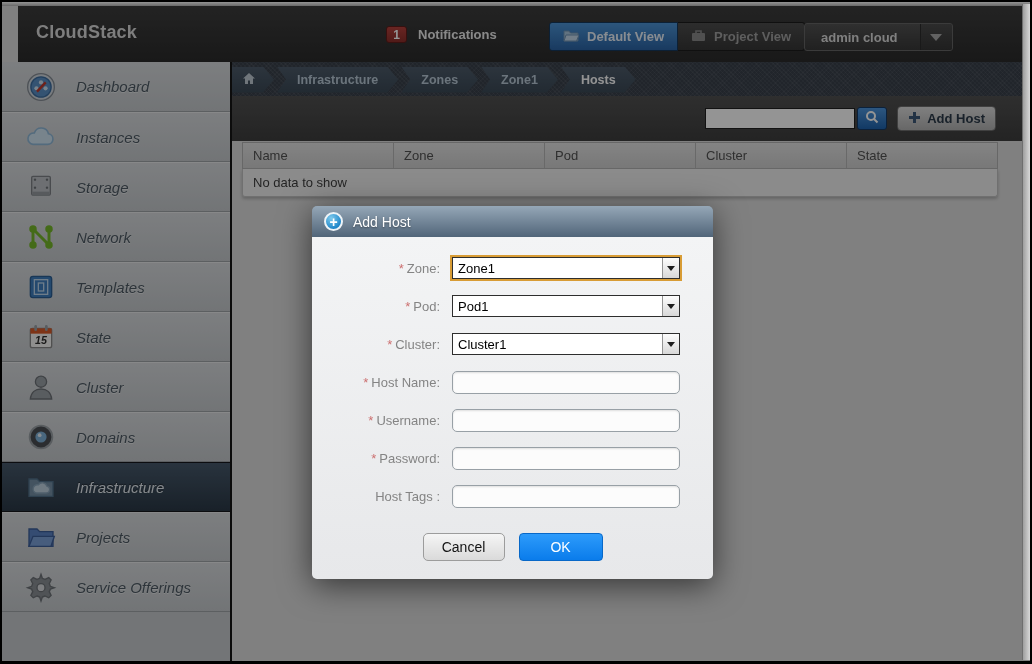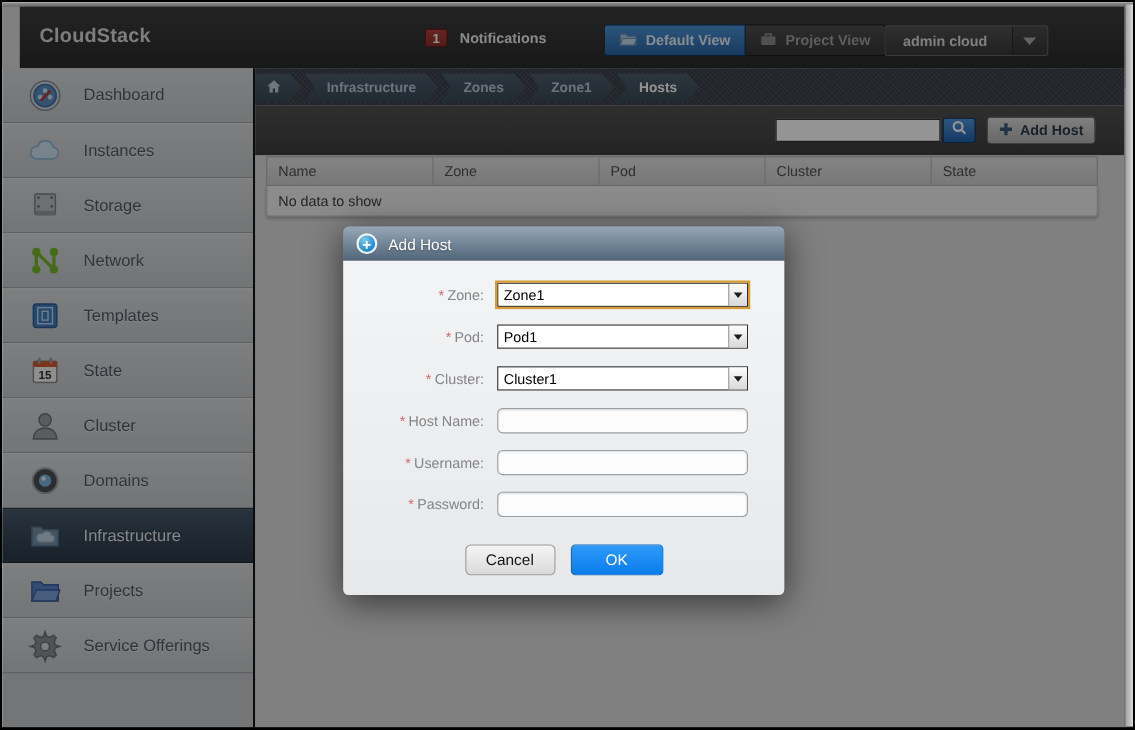--- a/index.html
+++ b/index.html
@@ -18,21 +18,21 @@
   .views { position:absolute; left:531px; top:16px; display:flex; }
   .view-btn { height:29px; padding:0 13px; display:flex; align-items:center; gap:8px; font-size:13px; font-weight:bold; border:1px solid #1c1c1c; }
   .view-btn.active { background:linear-gradient(#4d94d6,#2b64a5); color:#eaf2fa; border-color:#16375c; border-radius:3px 0 0 3px; }
   .view-btn.inactive { background:linear-gradient(#4e4e4e,#363636); color:#a2a2a2; border-left:none; border-radius:0 3px 3px 0; }
   .user-menu { position:absolute; left:786px; top:17px; display:flex; height:28px; border:1px solid #666; border-radius:3px; overflow:hidden; background:linear-gradient(#525252,#393939); }
   .user-label { padding:0 22px 0 16px; display:flex; align-items:center; color:#dcdcdc; font-size:13px; font-weight:bold;text-align:right; }
   .user-caret { width:32px; border-left:1px solid #2b2b2b; display:flex; align-items:center; justify-content:center; background:linear-gradient(#4c4c4c,#353535); }
   .caret-down { width:0; height:0; border-left:6px solid transparent; border-right:6px solid transparent; border-top:7px solid #a9a9a9; }
 
   
-  .sidebar { position:absolute; left:0; top:60px; width:230px; bottom:0; background:#c6cacd; border-right:2px solid #161616; }
+  .sidebar { position:absolute; left:0; top:60px; width:230px; bottom:0; background:#c6cacd; border-right:2px solid #161616;font-style:italic; }
   .nav-item { height:50px; display:flex; align-items:center; padding-left:22px; gap:18px; background:linear-gradient(#d7dadd,#c5c9cc); border-bottom:1px solid #9fa4a8; border-top:1px solid #e9ebec; cursor:pointer; }
   .nav-item:first-child { border-top:none; }
   .nav-label { font-size:15px; color:#4e5a64; text-shadow:0 1px 0 rgba(255,255,255,.45); }
   .nav-item.active { background:linear-gradient(#47596b,#2b3947); border-top:1px solid #15181c; border-bottom:1px solid #15181c; }
   .nav-item.active .nav-label { color:#e6edf3; text-shadow:0 -1px 1px rgba(0,0,0,.5); }
   .nav-icon { width:34px; height:34px; display:flex; align-items:center; justify-content:center; flex:0 0 34px; }
   .nav-icon svg { width:32px; height:32px; }
 
   
   .content { position:absolute; left:230px; top:60px; right:8px; bottom:0; background:#dcdcdc; }
@@ -373,20 +373,28 @@
         <div class="form-row">
           <div class="form-label">
             <span class="req">*</span>
             <span>Password:</span>
           </div>
           <div class="field">
             <input class="text-input" type="password" value="" style="">
           </div>
         </div>
 
+        <div class="form-row">
+          <div class="form-label">
+            <span>Host Tags :</span>
+          </div>
+          <div class="field">
+            <input class="text-input" type="text" value="" style="">
+          </div>
+        </div>
 
         <div class="modal-footer">
           <button class="btn-cancel">Cancel</button>
           <button class="btn-ok">OK</button>
         </div>
       </div>
     </div>
 
     <div class="scrollbar"></div>
   </div>

